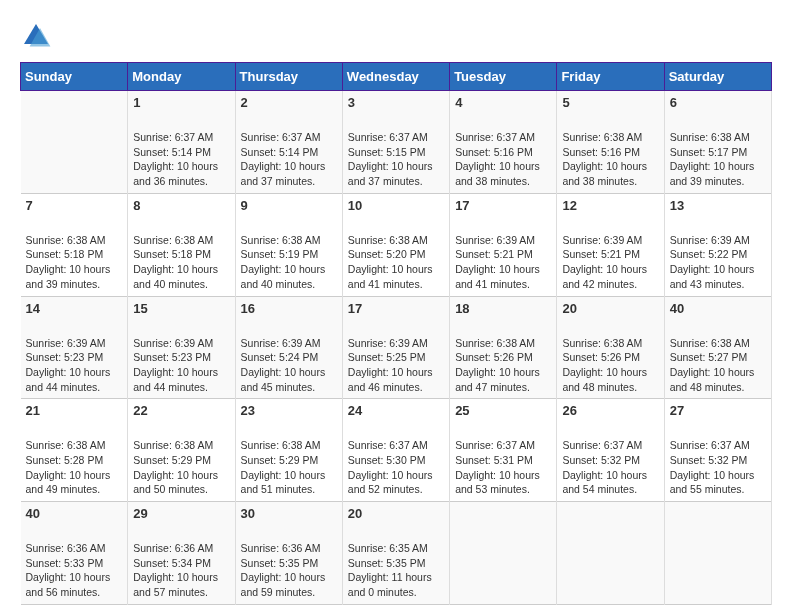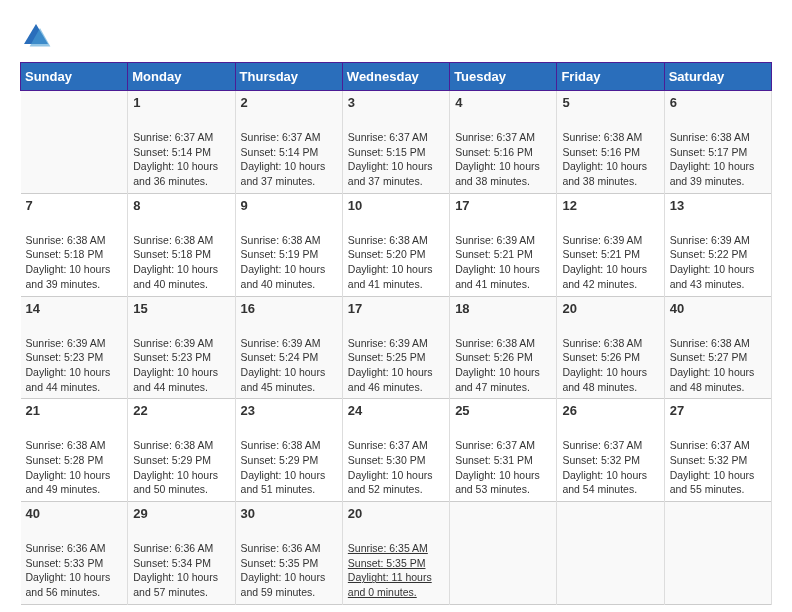--- a/index.html
+++ b/index.html
@@ -338,21 +338,21 @@
         </td>
         <td>
           <span class="day-number">30</span>
           <div class="day-info" style="white-space: pre-line;">Sunrise: 6:36 AM
 Sunset: 5:35 PM
 Daylight: 10 hours
 and 59 minutes.</div>
         </td>
         <td>
           <span class="day-number">20</span>
-          <div class="day-info" style="white-space: pre-line; text-decoration: underline;">Sunrise: 6:35 AM
+          <div class="day-info" style="white-space: pre-line;">Sunrise: 6:35 AM
 Sunset: 5:35 PM
 Daylight: 11 hours
 and 0 minutes.</div>
         </td>
         <td></td>
         <td></td>
         <td></td>
       </tr>
     </tbody>
 </table>

